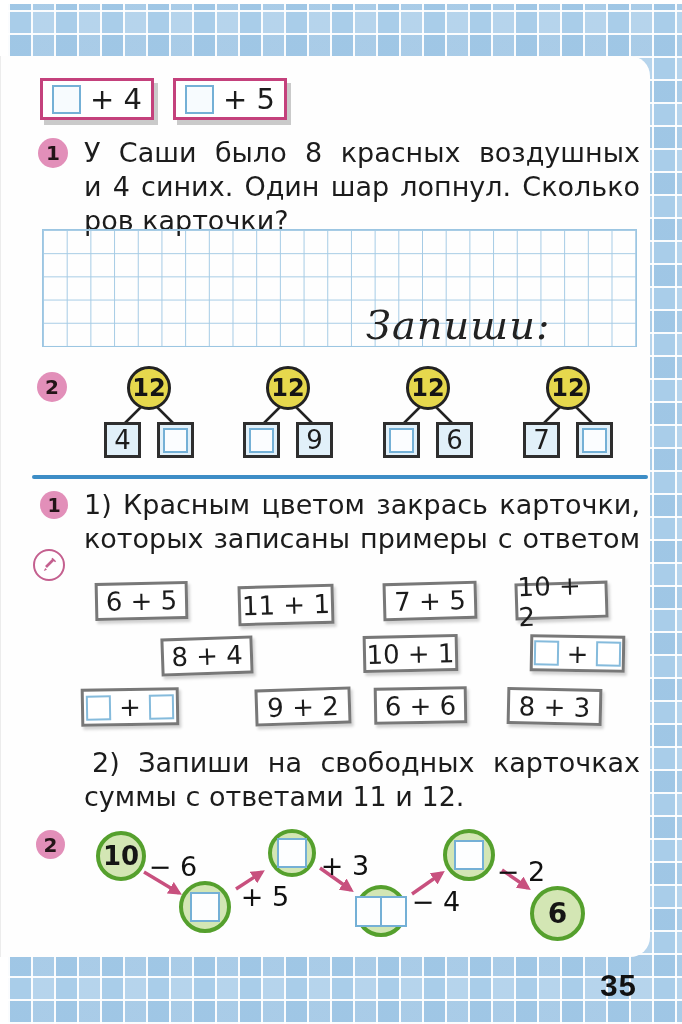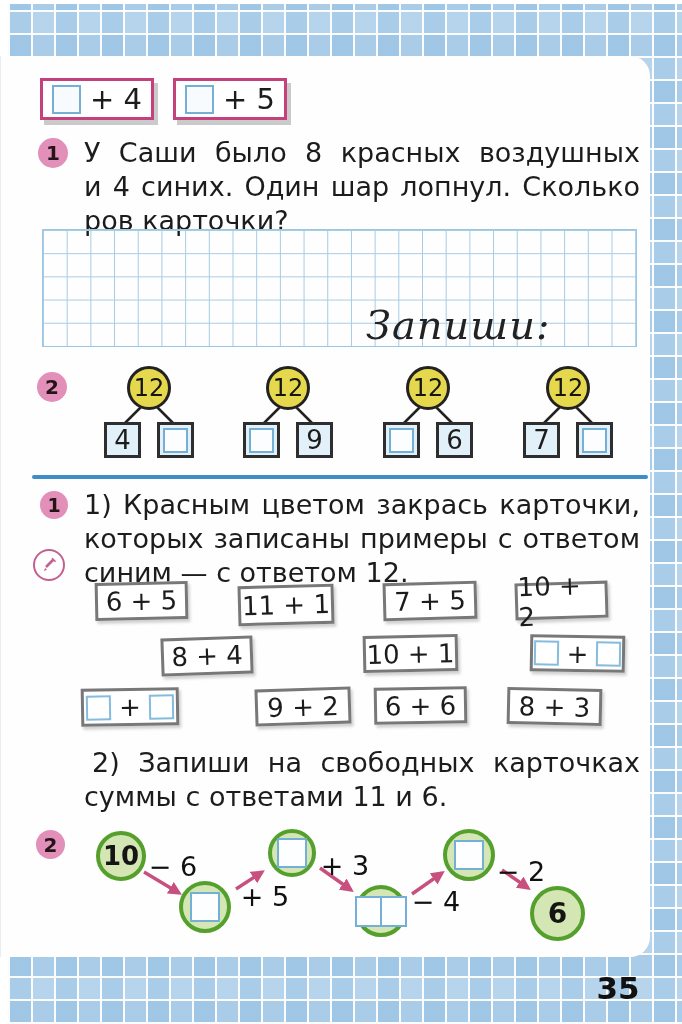--- a/index.html
+++ b/index.html
@@ -57,21 +57,21 @@
     font-family:"DejaVu Serif","Liberation Serif",serif;
     font-style:italic;font-size:40px;color:#222;letter-spacing:1px;
   }
   
   .bond{position:absolute;top:366px;width:96px;height:92px;}
   .bond svg.links{position:absolute;left:0;top:0;}
   .bond .total{
     position:absolute;left:26px;top:0;width:44px;height:44px;border-radius:50%;
     background:#e6d84d;border:3px solid #222;box-sizing:border-box;
     display:flex;align-items:center;justify-content:center;
-    font-weight:normal;font-size:24px;color:#151515;
+    font-weight:bold;font-size:24px;color:#151515;
   }
   .bond .bbox{
     position:absolute;top:56px;width:37px;height:36px;box-sizing:border-box;
     background:#e1f0f9;border:3px solid #2e2e2e;
     display:flex;align-items:center;justify-content:center;font-size:26px;
   }
   .bond .bbox.l{left:3px;} .bond .bbox.r{left:56px;}
   .bond .inner{width:21px;height:21px;border:2px solid #74b0d6;background:#fbfdff;}
   
   .divider{position:absolute;left:32px;top:475px;width:616px;height:4px;background:#3d8dc6;border-radius:2px;}
@@ -98,21 +98,21 @@
   .gc .dbl span{width:23px;height:27px;border:2px solid #74b0d6;background:#fdfeff;display:inline-block;}
   .gc .dbl span:first-child{border-right-width:1px;}
   .gc .dbl span:last-child{border-left-width:1px;}
   .op{
     position:absolute;font-size:27px;color:#111;transform:translate(-50%,-50%);white-space:nowrap;
   }
   .arrow-layer{position:absolute;left:0;top:0;pointer-events:none;}
   
   .page-num{
     position:absolute;left:588px;top:970px;width:60px;text-align:center;
-    font-weight:bold;font-size:31px;color:#111;
+    font-weight:bold;font-size:31px;color:#111;font-family:Liberation Mono, monospace;
   }
 </style>
 </head>
 <body>
 
 <div class="tile-bg"></div>
 <div class="content-area"></div>
 
 <div class="hdr-card" style="left:40px;">
   <span class="sq"></span>
@@ -188,21 +188,20 @@
 <div class="pencil">
   <svg width="18" height="18" viewBox="0 0 18 18">
     <path d="M13.5 3.5 L6 11" stroke="#c4608f" stroke-width="2.6" fill="none"></path>
     <path d="M5.2 12 L3.8 15 L7 13.8 Z" fill="#c4608f"></path>
     <path d="M12 2.2 L15.6 5.8" stroke="#c4608f" stroke-width="1.6" fill="none"></path>
   </svg>
 </div>
 <div class="para" style="left:84px;top:488px;width:556px;">
   <div class="line just">1) Красным цветом закрась карточки, на</div>
   <div class="line just">которых записаны примеры с ответом 11, а</div>
-  <div class="line">синим — с ответом 12.</div>
 </div>
 
 <div class="card" style="left:95px;top:582px;width:93px;height:38px;transform:rotate(-1.2deg);">
     <span>6 + 5</span>
   </div>
 <div class="card" style="left:238px;top:585px;width:96px;height:40px;transform:rotate(-1.5deg);">
     <span>11 + 1</span>
   </div>
 <div class="card" style="left:383px;top:582px;width:94px;height:38px;transform:rotate(-1.5deg);">
     <span>7 + 5</span>
@@ -233,21 +232,21 @@
   </div>
 <div class="card" style="left:374px;top:687px;width:93px;height:37px;transform:rotate(-1deg);">
     <span>6 + 6</span>
   </div>
 <div class="card" style="left:507px;top:688px;width:95px;height:37px;transform:rotate(1.2deg);">
     <span>8 + 3</span>
   </div>
 
 <div class="para" style="left:84px;top:746px;width:556px;">
   <div class="line just" style="padding-left:8px;">2) Запиши на свободных карточках новые</div>
-  <div class="line">суммы с ответами 11 и 6.</div>
+  <div class="line">суммы с ответами 11 и 12.</div>
 </div>
 
 <div class="task-num" style="left:36px;top:830px;width:29px;height:29px;">2</div>
 
 <svg class="arrow-layer" width="682" height="1024" viewBox="0 0 682 1024">
   <defs>
     <marker id="ah" viewBox="0 0 10 10" refX="7.5" refY="5" markerWidth="4" markerHeight="4" orient="auto-start-reverse">
       <path d="M0,0 L10,5 L0,10 z" fill="#c8507e"></path>
     </marker>
   </defs>

